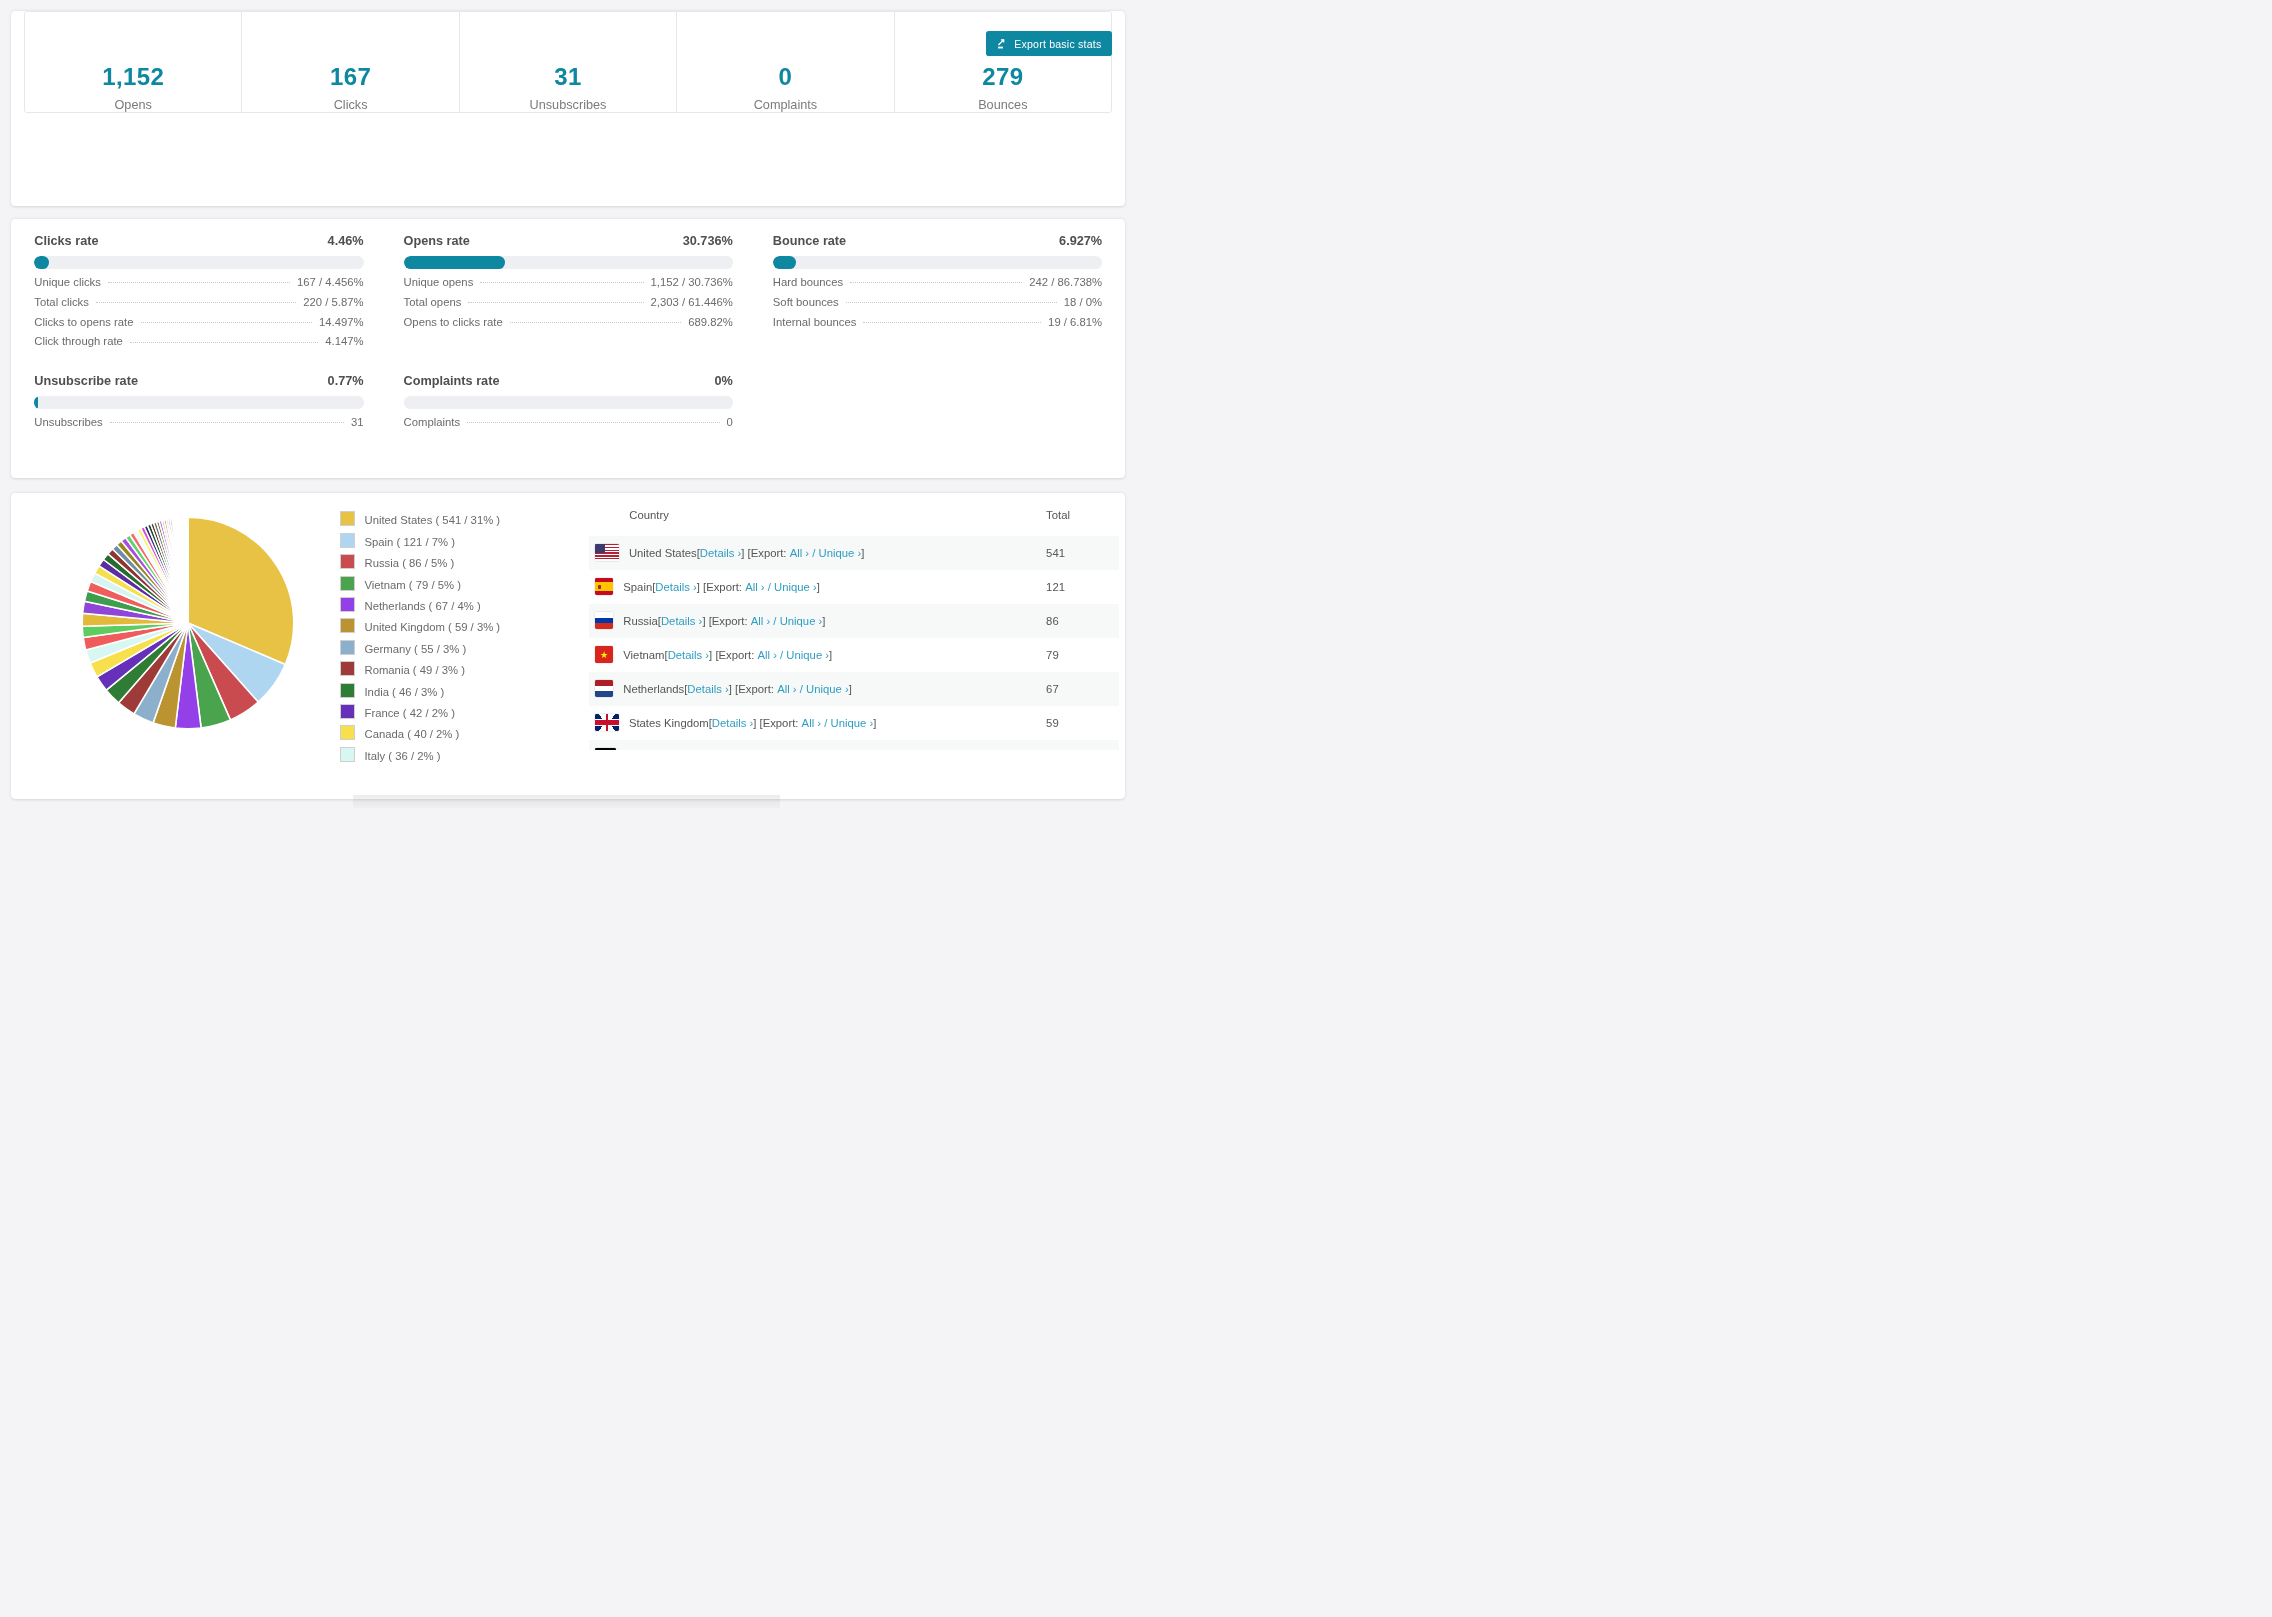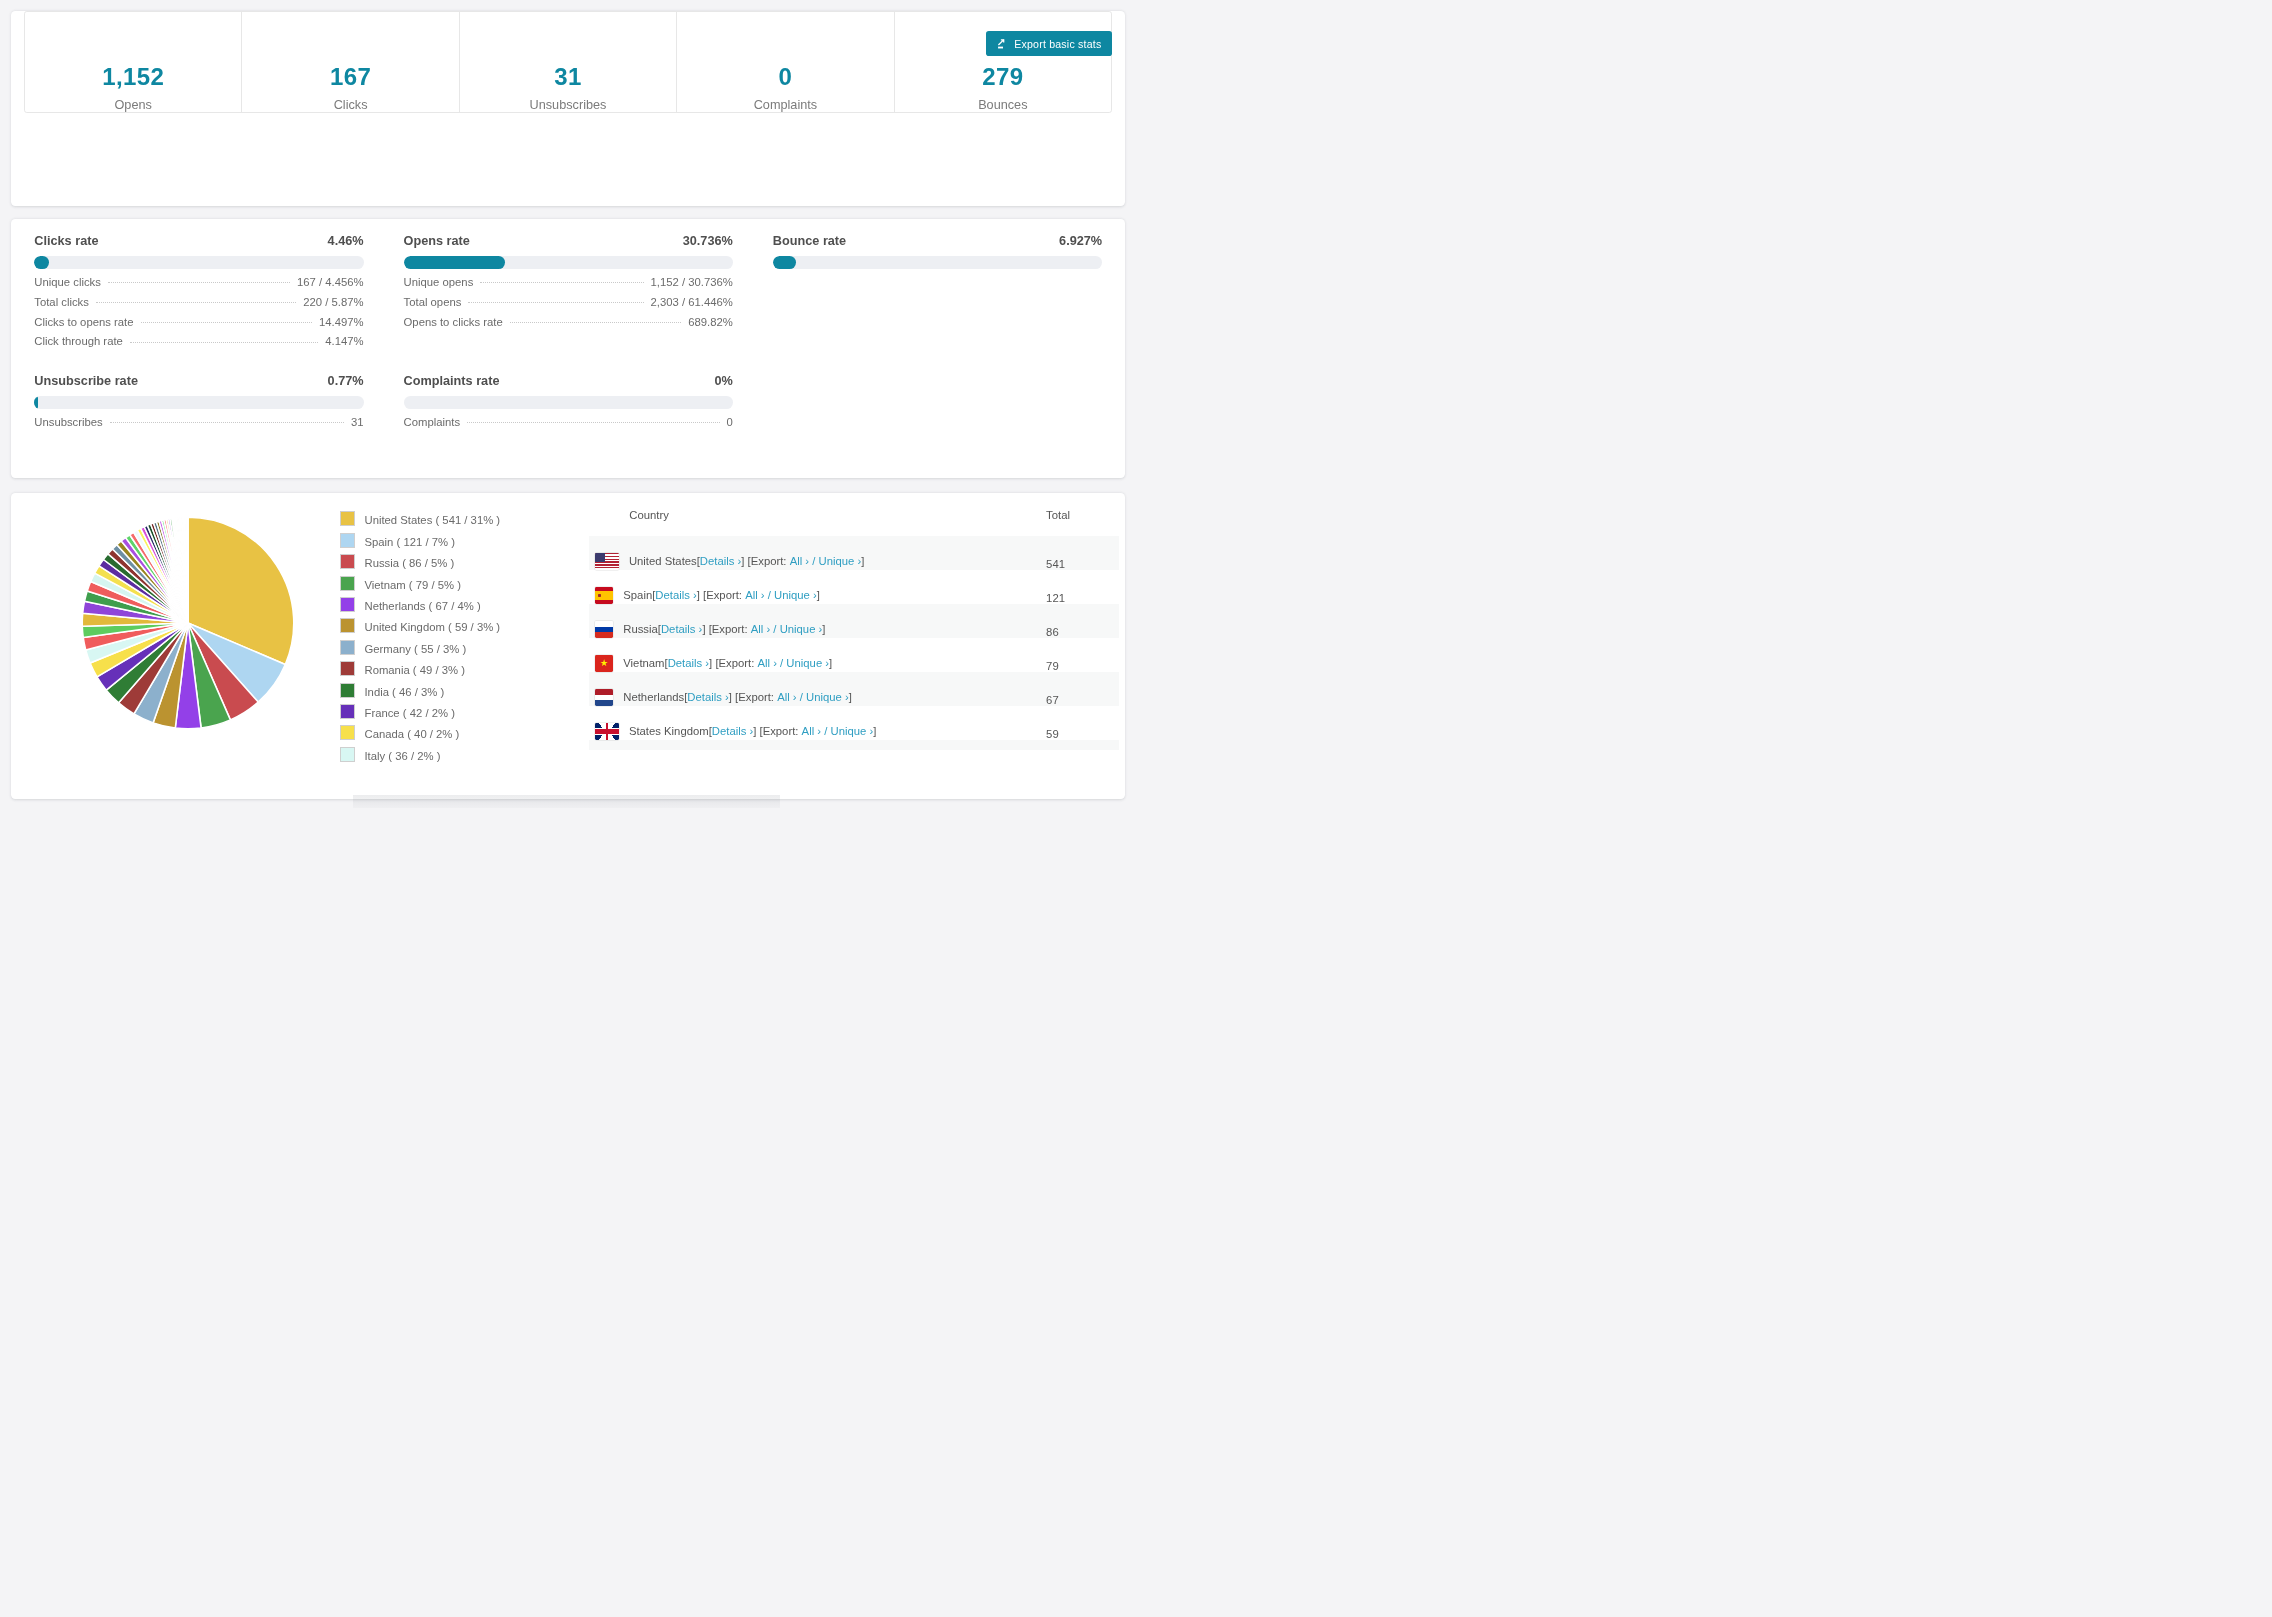--- a/index.html
+++ b/index.html
@@ -43,21 +43,21 @@
 
   .geo-content{display:flex;align-items:flex-start;padding:0 5.6px 0 23px}
   .pie-wrap{margin:20px 0 0 44px;width:220px;height:220px;flex:none}
   .pie-wrap svg{display:block}
   .legend{margin:18.4px 0 0 42px;width:233px;flex:none}
   .legend-item{display:flex;align-items:flex-end;margin-bottom:6.4px;cursor:pointer}
   .legend-swatch{width:15px;height:15px;flex:none;border:0.7px solid #cfcfcf;box-sizing:border-box}
   .legend-label{font-size:11.3px;color:#6a6a6a;margin-left:9.2px;white-space:nowrap}
 
   .geo-table{flex:1;margin:10px 0 0 16px;max-height:247px;overflow:hidden;font-size:11.3px;color:#555}
-  .t-row{display:flex;align-items:flex-end;height:34px}
+  .t-row{display:flex;align-items:center;height:34px}
   .t-row.head{height:27px;align-items:flex-start;padding-top:5.6px}
   .t-row.stripe{background:#f7f8f8}
   .cell-country{flex:1;display:flex;align-items:center;padding-left:5.6px;min-width:0;white-space:nowrap}
   .t-row.head .cell-country{padding-left:40px}
   .cell-total{width:73px;flex:none}
   .flag{height:17px;border-radius:1.4px;box-shadow:0 0 0 0.7px rgba(0,0,0,.08);flex:none;margin-right:10px;position:relative;overflow:hidden;background-size:100% 100%}
   .flag-us{width:24px;background:repeating-linear-gradient(180deg,#b22234 0 1.4px,#fff 1.4px 2.8px)}
   .flag-us::after{content:"";position:absolute;left:0;top:0;width:10.6px;height:9.2px;background:#3c3b6e}
   .flag-es{width:18.4px;background:linear-gradient(180deg,#c60b1e 0 25%,#ffc400 25% 75%,#c60b1e 75%)}
   .flag-es::after{content:"";position:absolute;left:3.5px;top:7px;width:2.8px;height:3.5px;background:#a52a2a;border-radius:0.7px}
@@ -176,20 +176,37 @@
           </div>
         </div>
       </div>
       <div class="rate-block">
         <div class="rate-title-row">
           <span class="rate-title">Bounce rate</span>
           <span class="rate-value">6.927%</span>
         </div>
         <div class="progress">
           <div class="progress-fill" style="width: 6.927%; min-width: 3.5px;"></div>
+        </div>
+        <div class="metric-rows">
+          <div class="metric-row">
+            <span class="metric-label">Hard bounces</span>
+            <span class="leader"></span>
+            <span class="metric-value">242 / 86.738%</span>
+          </div>
+          <div class="metric-row">
+            <span class="metric-label">Soft bounces</span>
+            <span class="leader"></span>
+            <span class="metric-value">18 / 0%</span>
+          </div>
+          <div class="metric-row">
+            <span class="metric-label">Internal bounces</span>
+            <span class="leader"></span>
+            <span class="metric-value">19 / 6.81%</span>
+          </div>
         </div>
       </div>
       <div class="rate-block">
         <div class="rate-title-row">
           <span class="rate-title">Unsubscribe rate</span>
           <span class="rate-value">0.77%</span>
         </div>
         <div class="progress">
           <div class="progress-fill" style="width: 0.77%; min-width: 3.5px;"></div>
         </div>

